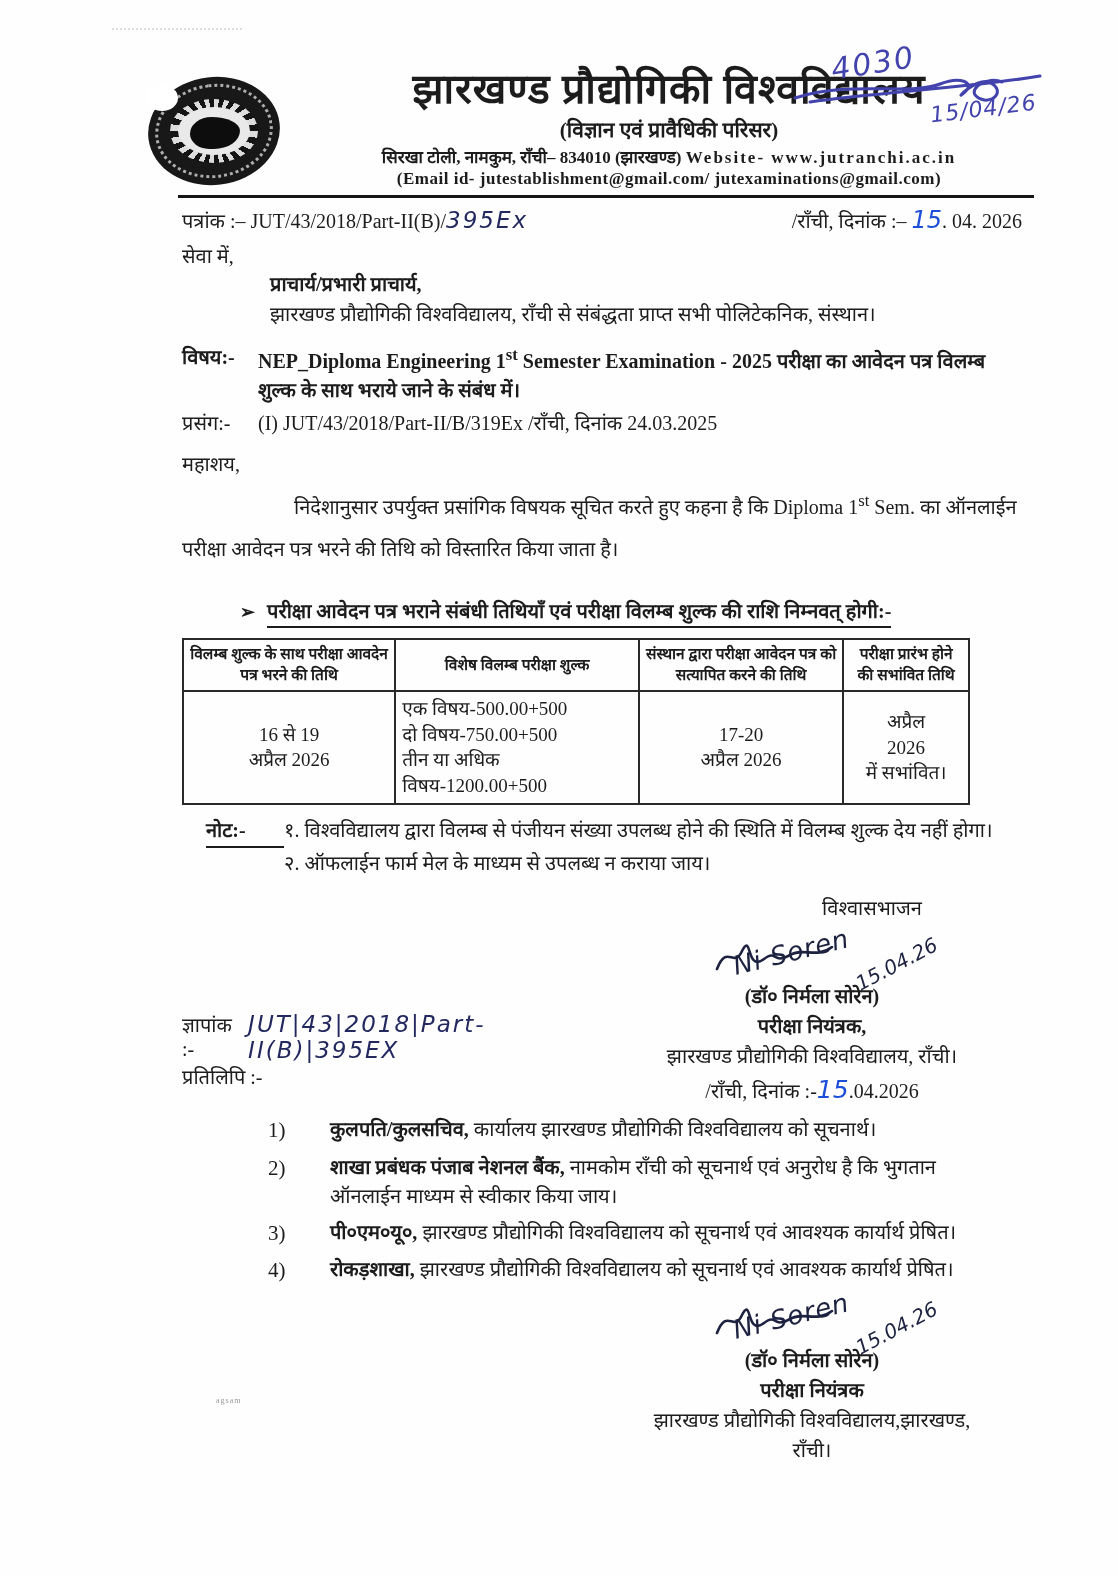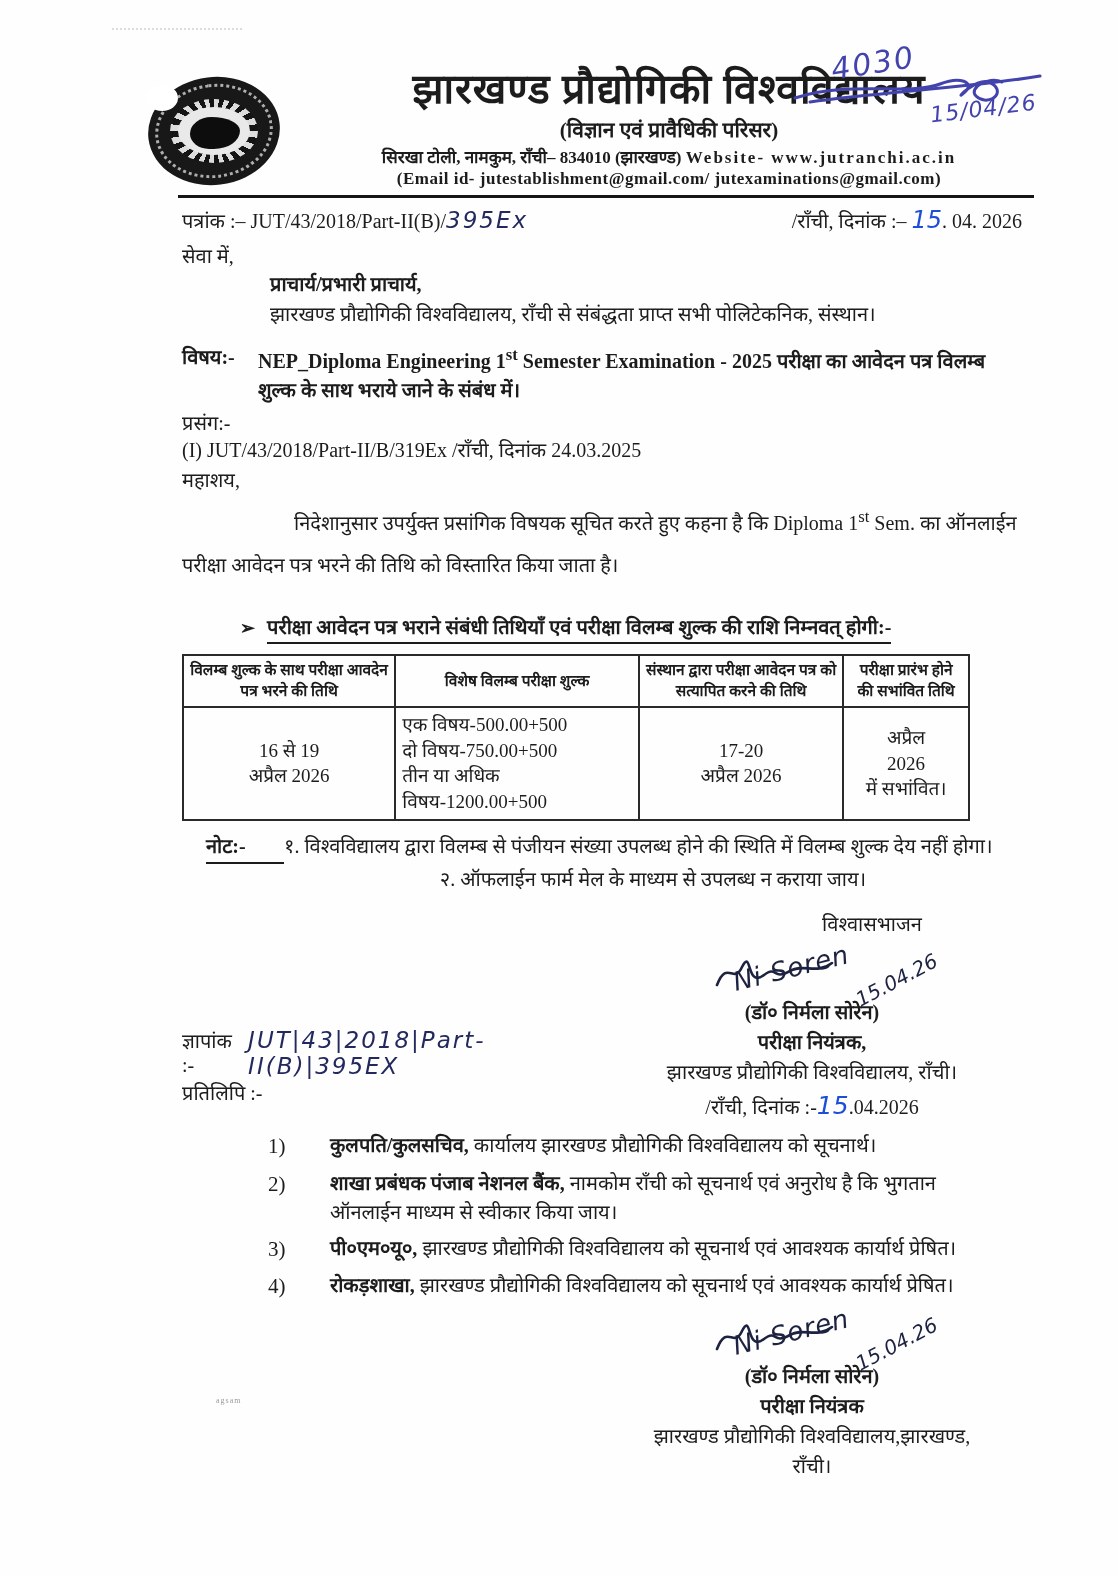--- a/index.html
+++ b/index.html
@@ -45,23 +45,23 @@
   .refline{display:flex;justify-content:space-between;align-items:baseline;font-size:20px;margin-top:8px;}
   .hw-inline{color:#23295e;font-family:"DejaVu Sans",cursive;font-style:italic;font-size:23px;letter-spacing:2px;}
   .hw-day{color:#1d4ed8;font-family:"DejaVu Sans",cursive;font-style:italic;font-size:24px;}
 
   .seva{font-size:20px;margin-top:8px;}
   .addr-block{margin-left:88px;font-size:20px;line-height:1.5;}
 
   .subject{display:flex;font-size:20px;margin-top:14px;font-weight:bold;}
   .subject .lbl{flex:none;width:76px;}
   .subject .txt{line-height:1.45;}
-  .refs{display:flex;font-size:20px;margin-top:4px;flex-direction:column;}
+  .refs{display:flex;font-size:20px;margin-top:4px;}
   .refs .lbl{flex:none;width:76px;}
-  .salut{font-size:20px;margin-top:3px;}
+  .salut{font-size:20px;margin-top:14px;}
 
   .bodypara{font-size:20px;line-height:2.15;margin-top:6px;text-align:left;}
   .bodypara .indent{display:inline-block;width:112px;}
 
   .bullet-line{display:flex;align-items:baseline;font-size:20px;font-weight:bold;margin:26px 0 10px 58px;}
   .bullet-line .arrow{margin-right:12px;font-size:18px;}
   .bullet-line .u{border-bottom:2px solid #1c1c1c;padding-bottom:2px;}
 
   
   table.fees{border-collapse:collapse;width:788px;}
@@ -70,21 +70,21 @@
   table.fees td{font-size:19px;line-height:1.35;}
   td.c{text-align:center;}
   td.l{text-align:left;padding-left:10px;border-radius:13px;}
   .w1{width:27%;}.w2{width:31%;}.w3{width:26%;}.w4{width:16%;}
 
   
   .notes{font-size:20px;margin-top:10px;margin-left:24px;line-height:1.55;}
   .notes .nlabel{font-weight:bold;border-bottom:2px solid #1c1c1c;}
   .notes .row{display:flex;}
   .notes .row .nl{flex:none;width:78px;}
-  .notes .row2{margin-left:78px;text-align:center;}
+  .notes .row2{margin-left:78px;}
 
   
   .sig-zone{display:flex;margin-top:14px;}
   .left-col{flex:1;padding-top:118px;font-size:20px;}
   .memo-line{display:flex;align-items:baseline;}
   .sig-block{width:420px;text-align:center;font-size:20px;line-height:1.5;position:relative;}
   .trust{text-align:center;margin-left:120px;}
   .sig-hw{position:relative;height:58px;}
   .sig-hw .nm{position:absolute;left:130px;top:10px;color:#1d2240;font-family:"DejaVu Sans",cursive;font-style:italic;font-size:26px;transform:rotate(-14deg);letter-spacing:1px;white-space:nowrap;}
   .sig-hw .dt{position:absolute;left:250px;top:26px;color:#1d2240;font-family:"DejaVu Sans",cursive;font-style:italic;font-size:20px;transform:rotate(-28deg);white-space:nowrap;}

